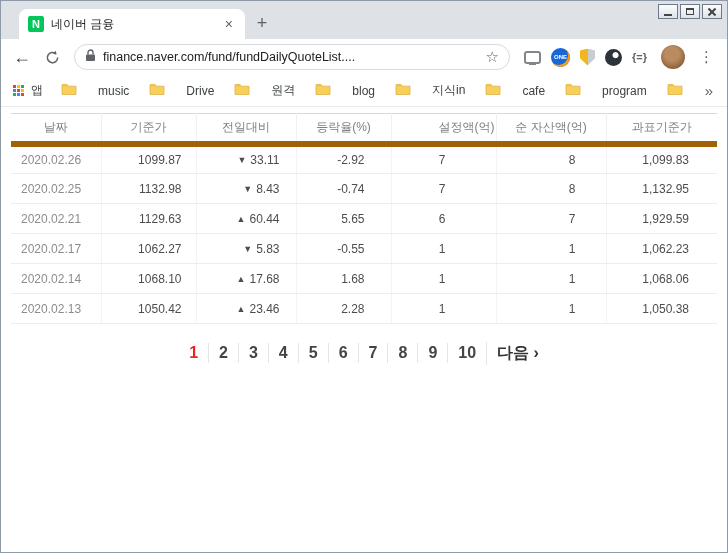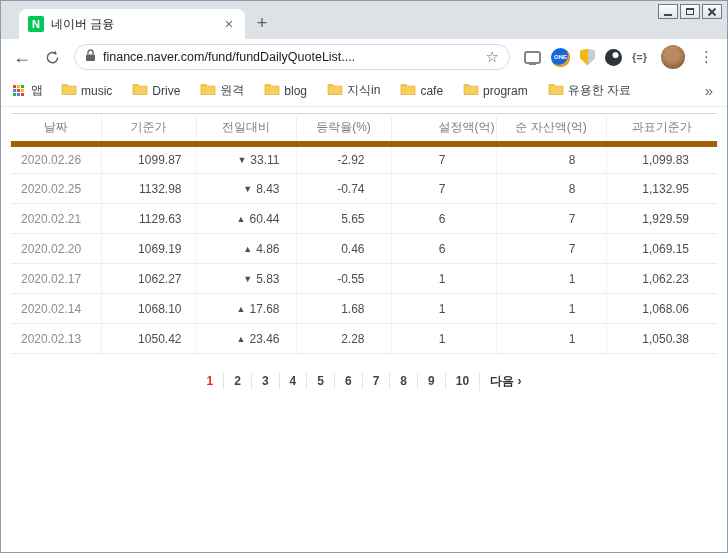--- a/index.html
+++ b/index.html
@@ -47,21 +47,21 @@
 
   
   .bookmarks{height:32px;background:#fff;display:flex;align-items:center;padding:0 12px;gap:18px;border-bottom:1px solid #e8eaed;flex:0 0 auto;}
   .bm-apps{display:flex;align-items:center;gap:7px;font-size:12px;color:#3c4043;cursor:pointer;}
   .apps-grid{display:grid;grid-template-columns:repeat(3,3px);grid-gap:1px;}
   .apps-grid i{width:3px;height:3px;display:block;}
   .apps-grid i:nth-child(1){background:#e94235;} .apps-grid i:nth-child(2){background:#fbbc05;} .apps-grid i:nth-child(3){background:#34a853;}
   .apps-grid i:nth-child(4){background:#4285f4;} .apps-grid i:nth-child(5){background:#e94235;} .apps-grid i:nth-child(6){background:#fbbc05;}
   .apps-grid i:nth-child(7){background:#34a853;} .apps-grid i:nth-child(8){background:#4285f4;} .apps-grid i:nth-child(9){background:#e94235;}
   .bm-items{display:flex;align-items:center;gap:20px;flex:1;overflow:hidden;}
-  .bookmark-item{display:flex;align-items:center;gap:4px;font-size:12px;color:#3c4043;white-space:nowrap;cursor:pointer;}
+  .bookmark-item{display:flex;align-items:center;gap:21px;font-size:12px;color:#3c4043;white-space:nowrap;cursor:pointer;}
   .bm-overflow{color:#5f6368;font-size:15px;margin-left:auto;cursor:pointer;padding:0 2px;}
 
   
   .content{flex:1;background:#fff;padding:6px 10px 0;}
   .page-title{font-size:13px;font-weight:bold;color:#333;margin:2px 0 10px;}
   table.quote-table{width:100%;border-collapse:collapse;table-layout:fixed;font-size:12px;}
   .quote-table th{font-weight:normal;color:#7f7f7f;height:30px;border-top:1px solid #d8d8d8;border-bottom:6px solid #a16207;border-right:1px solid #f0f0f0;background:#fff;}
   .quote-table th:last-child{border-right:none;}
   .quote-table th:nth-child(1){width:90px;} .quote-table th:nth-child(2){width:95px;}
   .quote-table th:nth-child(3){width:100px;} .quote-table th:nth-child(4){width:95px;}
@@ -74,21 +74,21 @@
   td.change{padding-right:16px;}
   td.rate{padding-right:26px;}
   td.set{padding-right:50px;}
   td.net{padding-right:30px;}
   td.tax{padding-right:28px;}
   .up{color:var(--up);}
   .down{color:var(--down);}
   .arr{font-size:9px;margin-right:4px;position:relative;top:-1px;}
 
   
-  .pagination{text-align:center;margin-top:18px;font-size:12px;font-weight:bold;color:#444;}
+  .pagination{text-align:center;margin-top:18px;font-size:16px;font-weight:bold;color:#444;}
   .page{display:inline-block;padding:1px 10px;border-left:1px solid #e5e5e5;cursor:pointer;color:#444;}
   .page:first-child{border-left:none;}
   .page.current{color:var(--up);}
   .page.next{color:#333;}
 </style>
 </head>
 <body>
 
 <div class="window">
 
@@ -253,29 +253,20 @@
           <tr>
             <td class="date">2020.02.21</td>
             <td class="num price up">1129.63</td>
             <td class="num change up"><span class="arr">▲</span>60.44</td>
             <td class="num rate up">5.65</td>
             <td class="num set">6</td>
             <td class="num net">7</td>
             <td class="num tax">1,929.59</td>
           </tr>
           <tr>
-            <td class="date">2020.02.20</td>
-            <td class="num price up">1069.19</td>
-            <td class="num change up"><span class="arr">▲</span>4.86</td>
-            <td class="num rate up">0.46</td>
-            <td class="num set">6</td>
-            <td class="num net">7</td>
-            <td class="num tax">1,069.15</td>
-          </tr>
-          <tr>
             <td class="date">2020.02.17</td>
             <td class="num price down">1062.27</td>
             <td class="num change down"><span class="arr">▼</span>5.83</td>
             <td class="num rate down">-0.55</td>
             <td class="num set">1</td>
             <td class="num net">1</td>
             <td class="num tax">1,062.23</td>
           </tr>
           <tr>
             <td class="date">2020.02.14</td>

